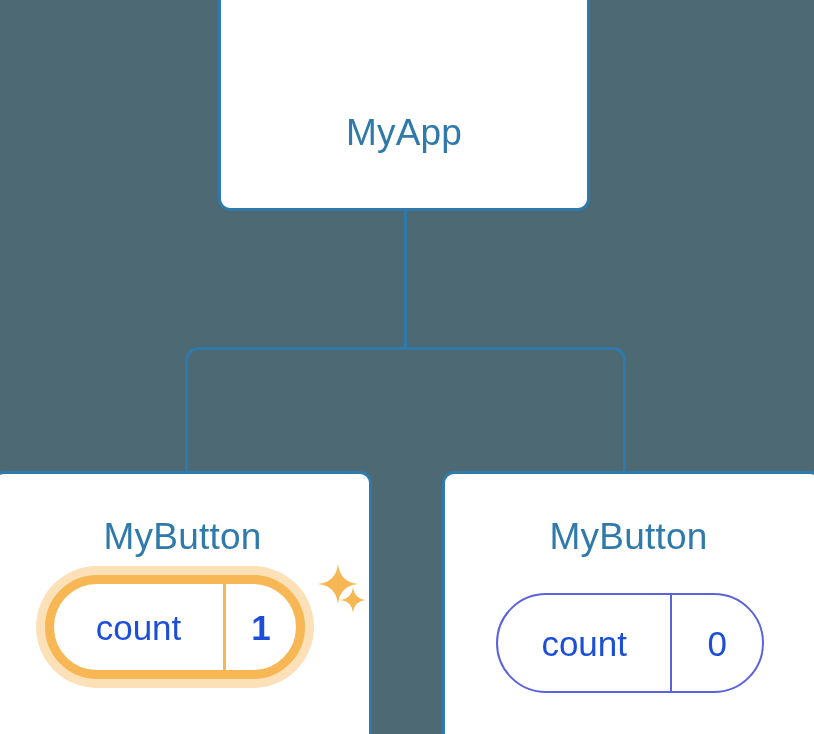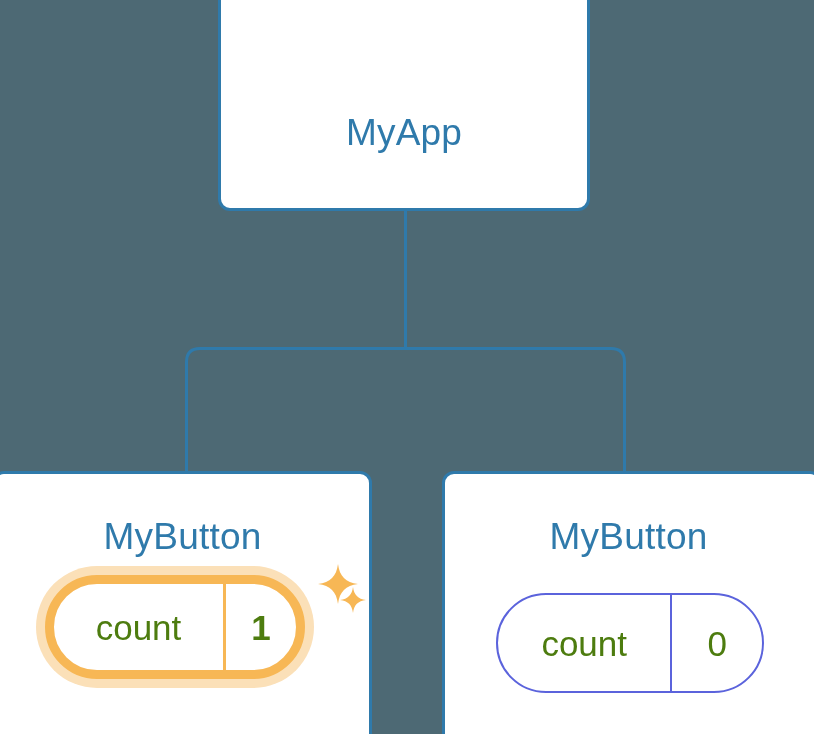--- a/index.html
+++ b/index.html
@@ -146,21 +146,21 @@
   .pill.active .pill-val {
     width: 70px;
   }
 
   .pill-key,
   .pill-val {
     display: flex;
     align-items: center;
     justify-content: center;
     box-sizing: border-box;
-    color: #4d7c0f;
+    color: #1d4ed8;
     font-size: 35px;
     font-weight: 400;
     line-height: 1;
     white-space: nowrap;
   }
   .pill.active .pill-val {
     font-weight: 700;
   }
 
   

